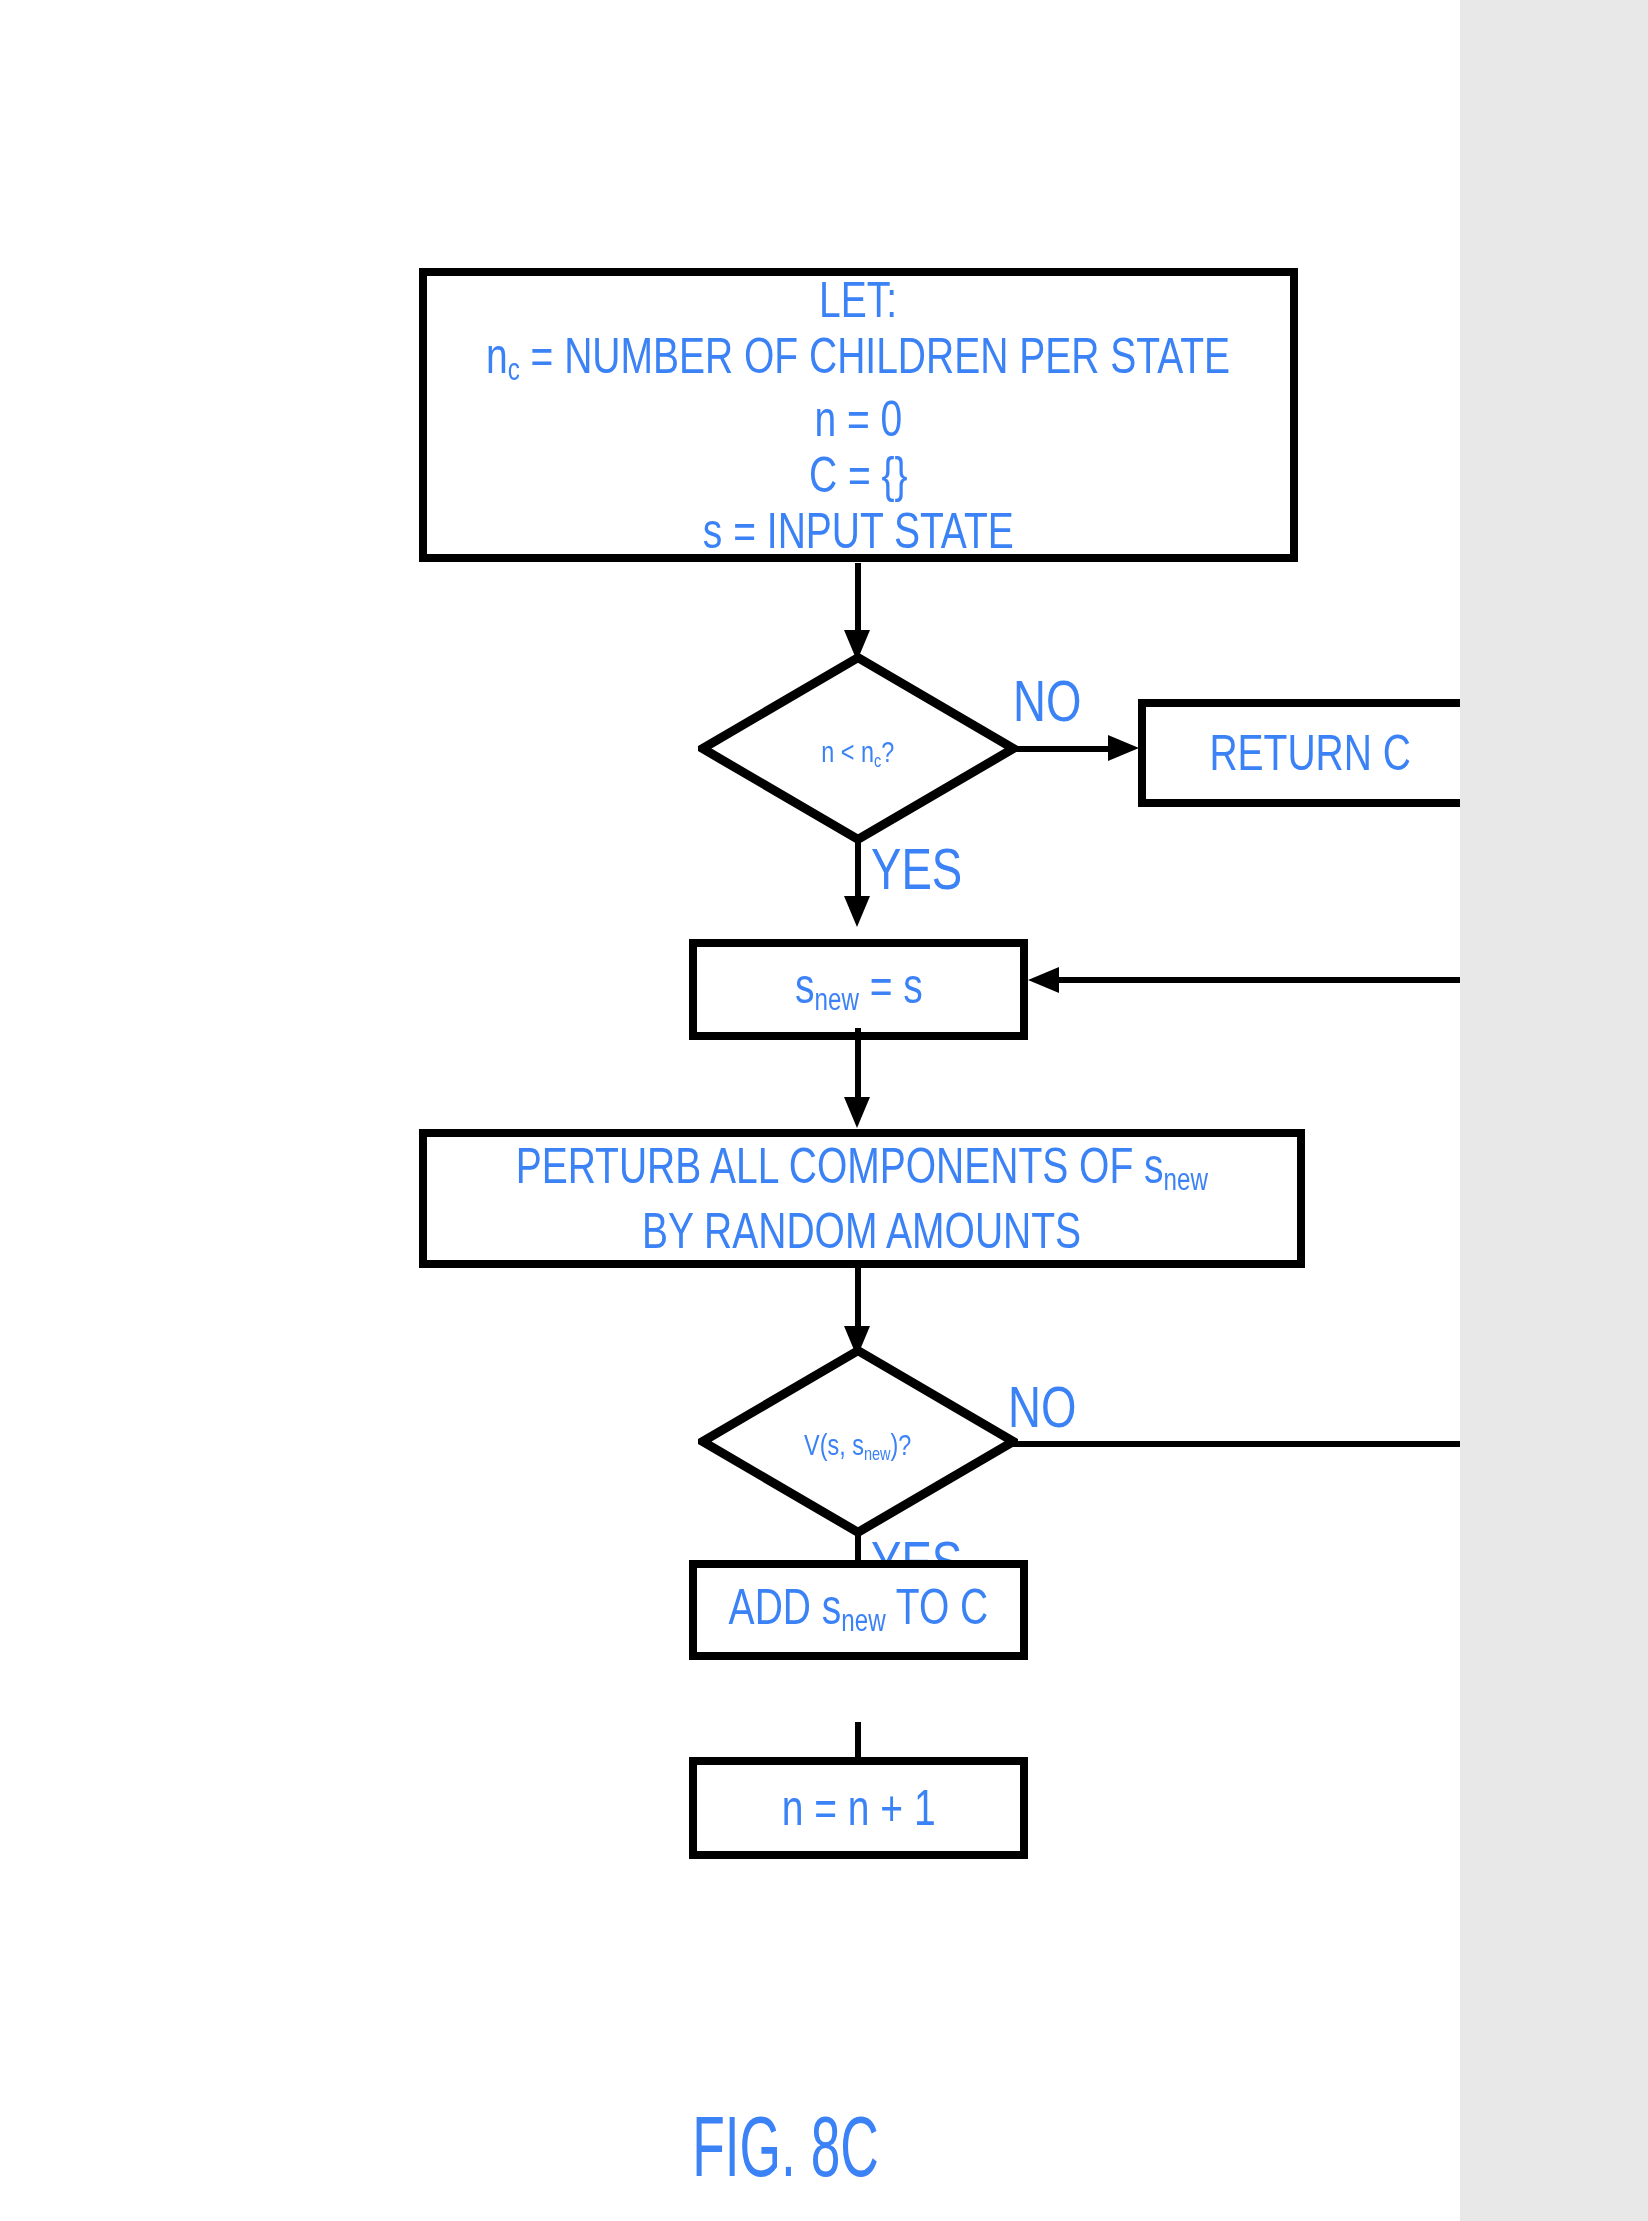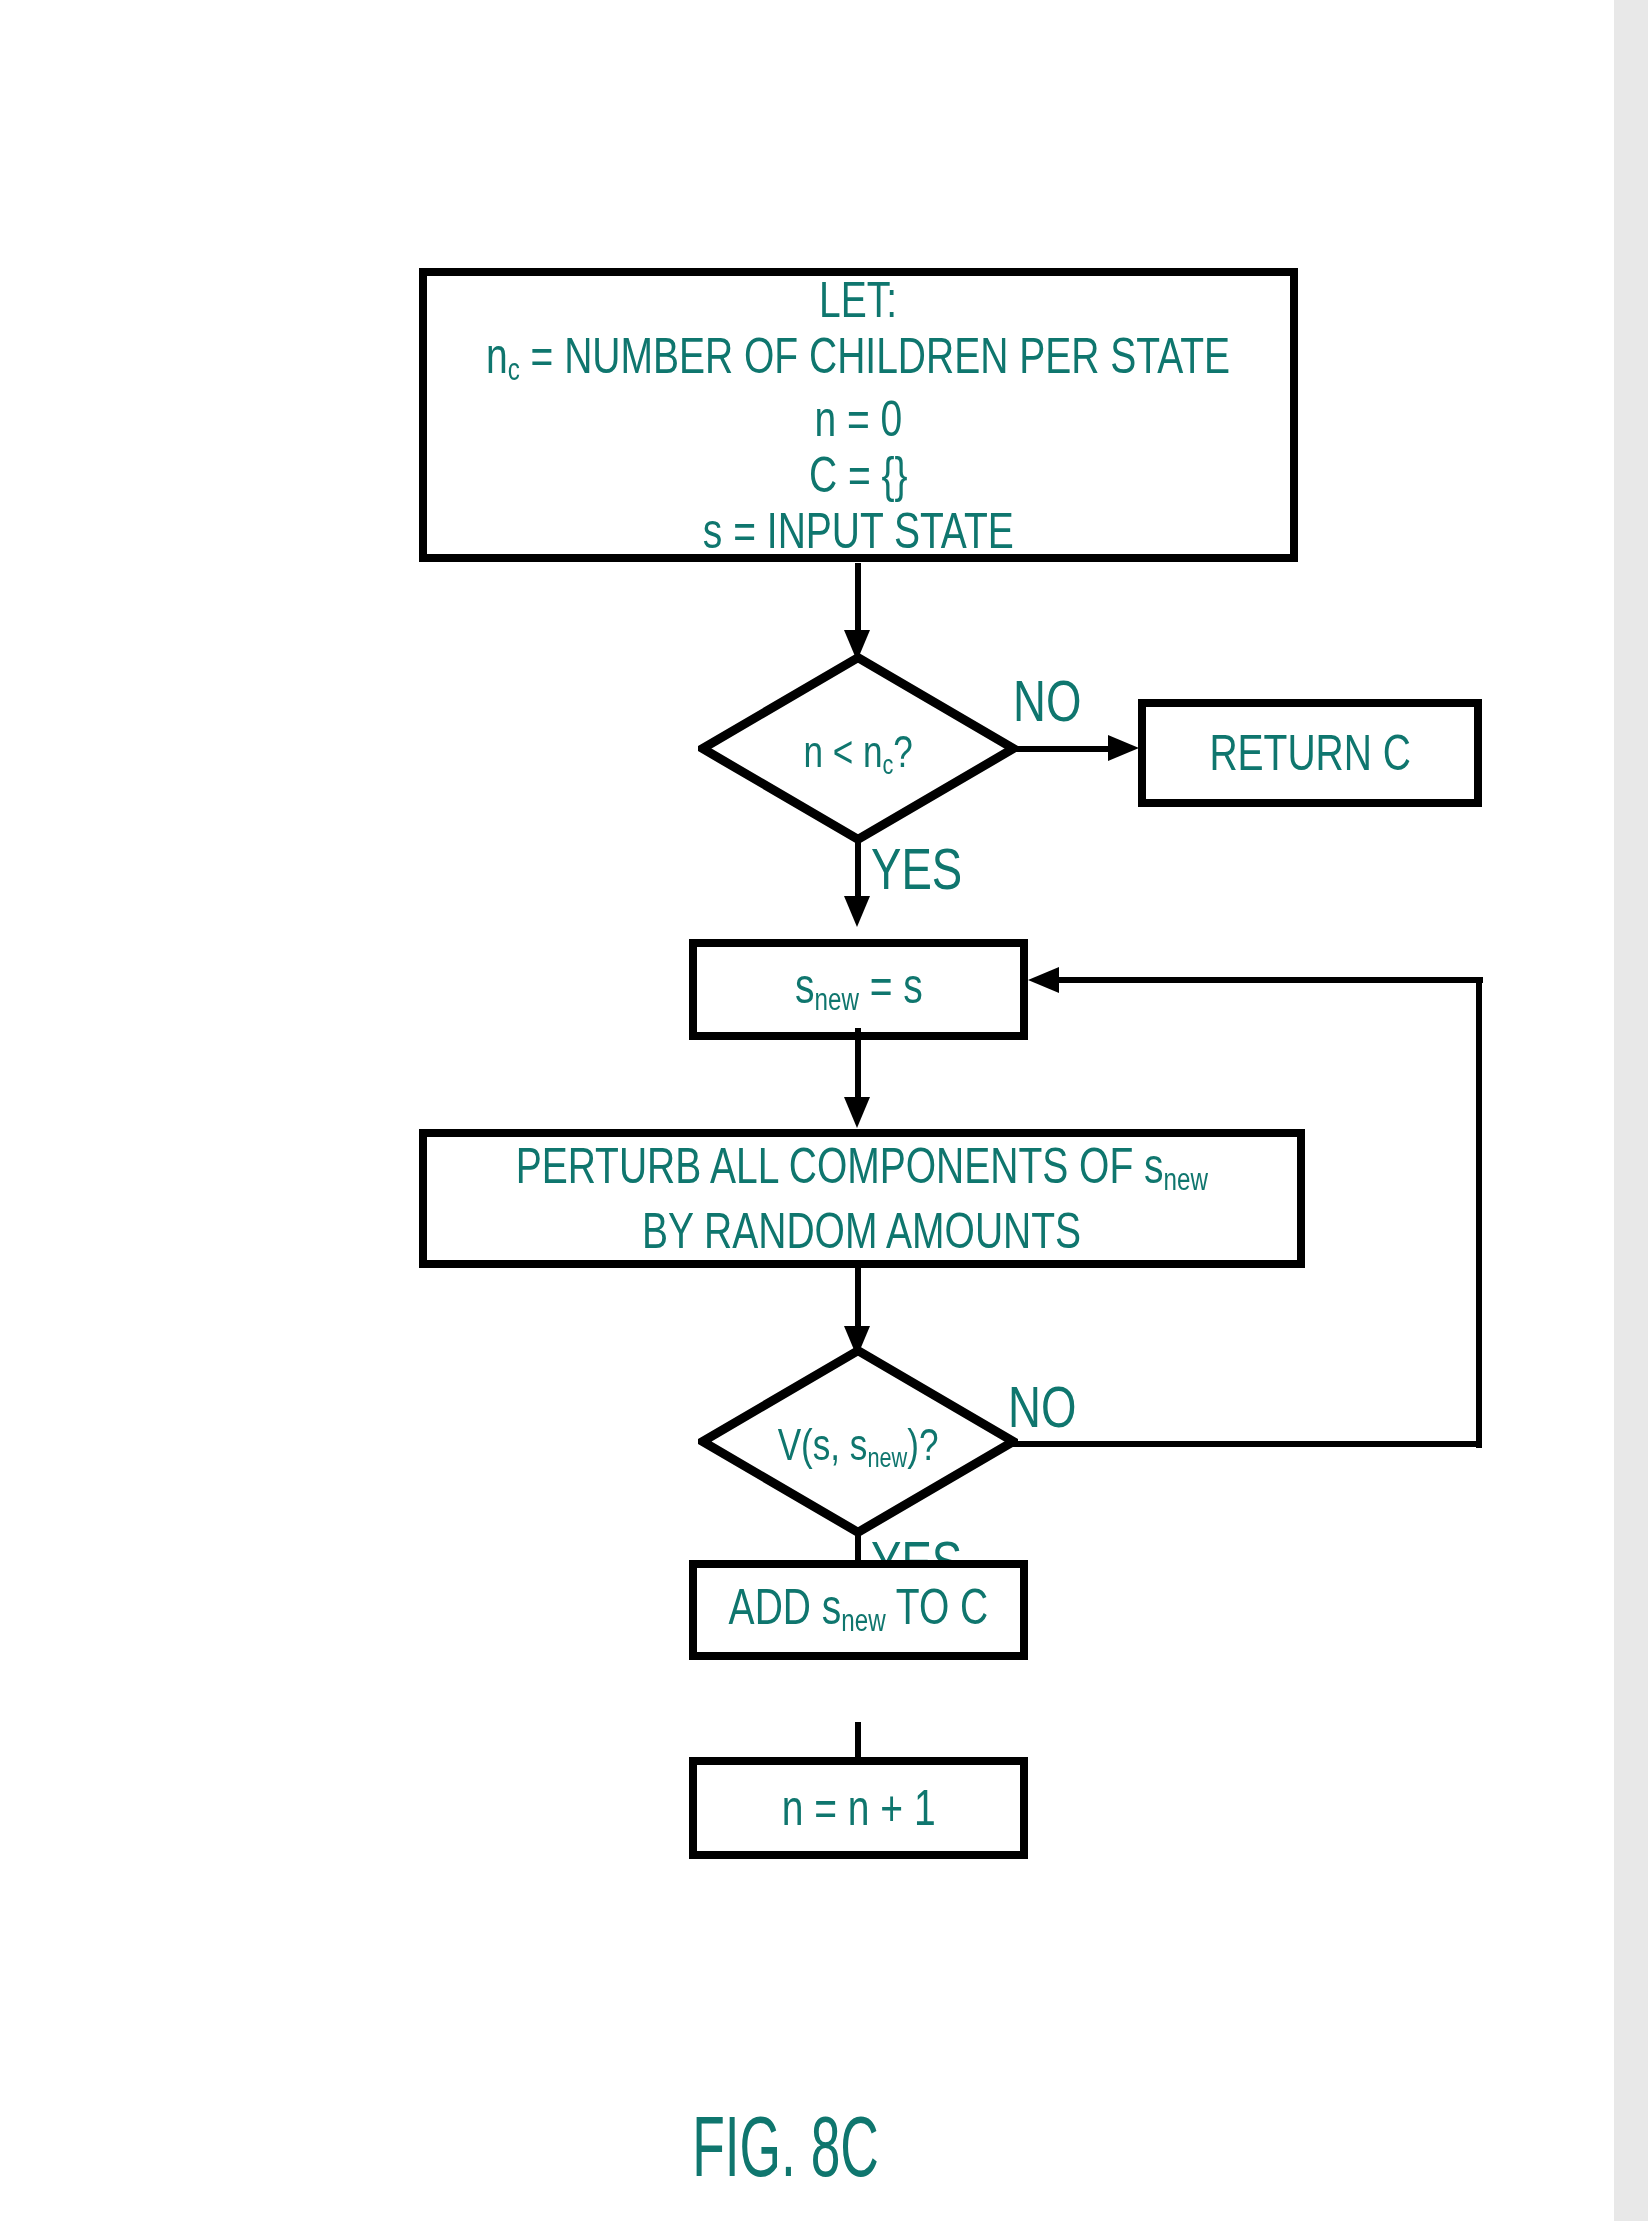--- a/index.html
+++ b/index.html
@@ -1,22 +1,22 @@
 <!DOCTYPE html>
 <html style="font-size:14.4px"><head>
 <meta charset="utf-8">
 <style>
   html, body { margin: 0; padding: 0; background: #e8e8e8; }
   #canvas {
     position: relative;
-    width: 1614px;
+    width: 1460px;
     height: 2221px;
     background: #ffffff;
     font-family: "Liberation Sans", sans-serif;
-    color: #0f766e;
+    color: #3b82f6;
     overflow: hidden;
   }
   .box {
     position: absolute;
     box-sizing: border-box;
     border: 8px solid #000;
     background: #fff;
     display: flex;
     flex-direction: column;
     align-items: center;
@@ -56,21 +56,21 @@
     border-bottom: 13.5px solid transparent;
     border-right: 31px solid #000;
   }
   .diamond-svg { position: absolute; }
   .diamond-label {
     position: absolute;
     display: flex;
     align-items: center;
     justify-content: center;
     text-align: center;
-    font-size: 45px;
+    font-size: 30px;
     padding-top: 7.2px;
     box-sizing: border-box;
   }
   .edge-label {
     position: absolute;
     font-size: 57px;
     line-height: 56px;
     white-space: nowrap;
   }
   .edge-label .cline { transform: scaleX(0.80); transform-origin: 0 50%; }

